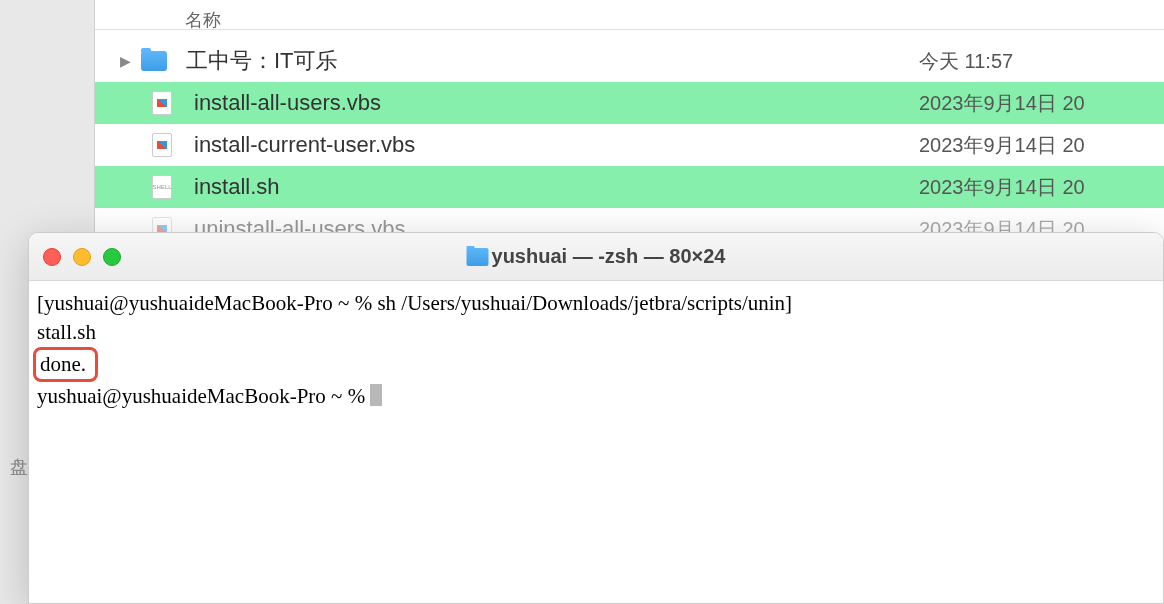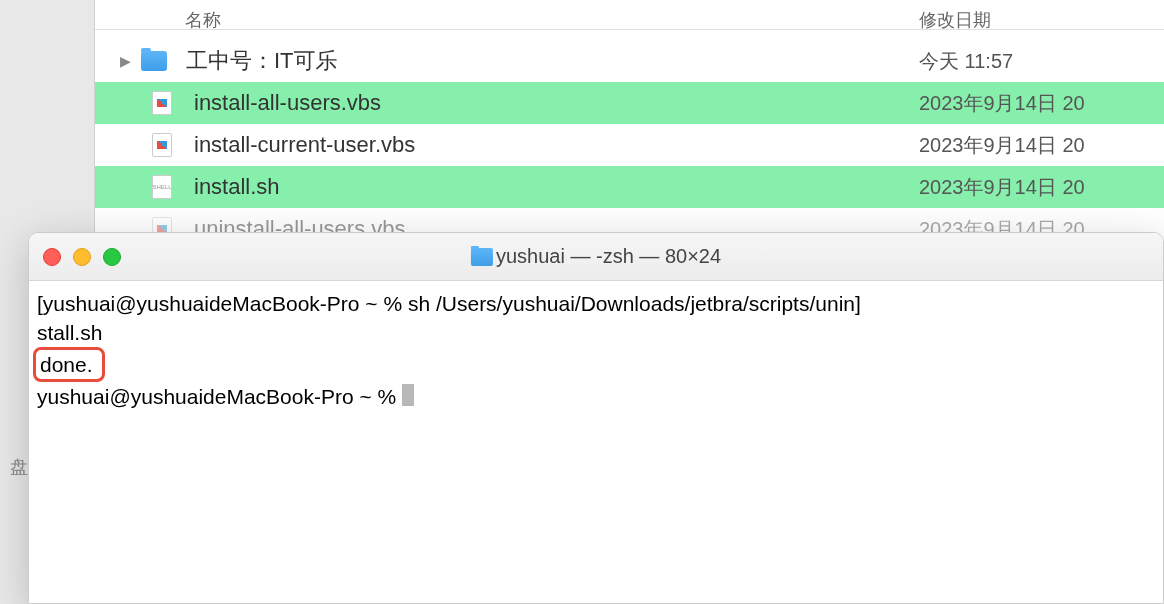--- a/index.html
+++ b/index.html
@@ -197,21 +197,21 @@
     .traffic-light.green { background: #28c840; border: 1px solid #17a92c; }
     
     .terminal-title {
       position: absolute;
       left: 50%;
       transform: translateX(-50%);
       display: flex;
       align-items: center;
       gap: 3px;
       font-size: 20px;
-      font-weight: 400;
+      font-weight: 700;
       color: #444;
     }
     
     .terminal-title-folder {
       width: 22px;
       height: 18px;
       background: linear-gradient(#5eb5f7, #3d9ee8);
       border-radius: 2px;
       position: relative;
     }
@@ -221,21 +221,21 @@
       top: -2px;
       left: 0;
       width: 8px;
       height: 3px;
       background: #5eb5f7;
       border-radius: 1px 1px 0 0;
     }
     
     .terminal-body {
       padding: 8px 8px;
-      font-family: Liberation Sans, sans-serif;
+      font-family: Liberation Serif, serif;
       font-size: 21px;
       line-height: 29px;
       color: #000;
       white-space: pre-wrap;
       word-break: break-all;
     }
     
     .highlight-box {
       border: 3px solid #e74c3c;
       border-radius: 8px;
@@ -256,21 +256,20 @@
 </head>
 <body>
 
 <div class="finder-sidebar">
   <span class="sidebar-partial-text">盘</span>
 </div>
 
 <div class="finder-main">
   <div class="finder-header">
     <span class="finder-header-name">名称</span>
-    <span class="finder-header-date">修改日期</span>
   </div>
   <div class="finder-rows">
 
     <div class="finder-row folder">
       <span class="finder-row-chevron">▶</span>
       <span class="finder-row-icon">
           <span class="folder-icon"></span>
         </span>
       <span class="finder-row-name">工中号：IT可乐</span>
       <span class="finder-row-date">今天 11:57</span>

